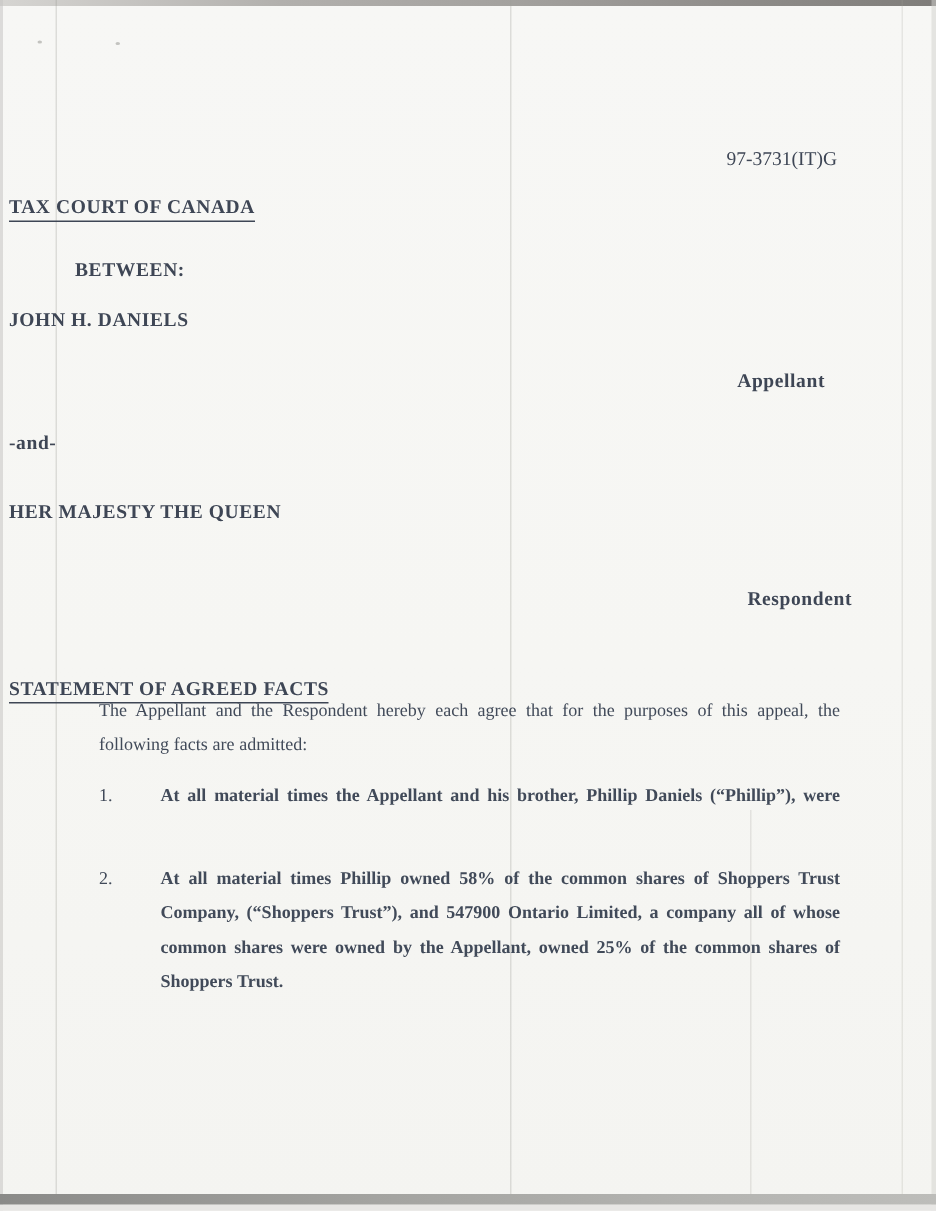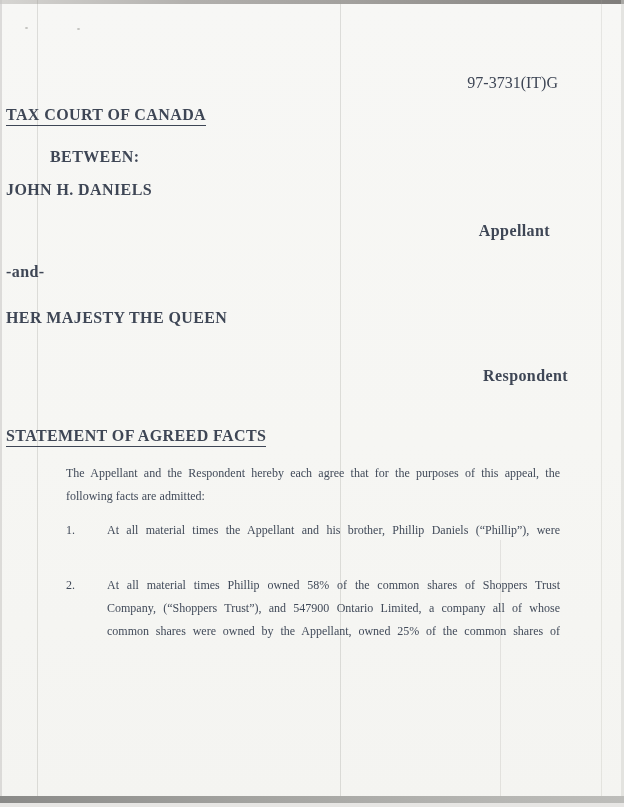--- a/index.html
+++ b/index.html
@@ -31,21 +31,21 @@
   .fold { position: absolute; top: 0; bottom: 7px; width: 1px; }
   .fold-a { left: 37px;  background: rgba(150,150,145,0.28); }
   .fold-b { left: 340px; background: rgba(160,158,152,0.30); }
   .fold-c { left: 601px; background: rgba(160,158,152,0.20); }
   .fold-d { left: 500px; top: 540px; background: rgba(170,168,162,0.25); }
   .speck { position: absolute; width: 3px; height: 2px; background: rgba(130,130,126,0.45); border-radius: 50%; }
   .speck-1 { left: 25px; top: 27px; }
   .speck-2 { left: 77px; top: 28px; }
 
   
-  .t { position: absolute; font-size: 16px; white-space: nowrap; }
+  .t { position: absolute; font-size: 13px; white-space: nowrap; margin-top: 24px; }
   .bold { font-weight: bold; letter-spacing: 0.4px; }
   .center { left: 6px; right: 0; text-align: left; }
   .u { border-bottom: 1.5px solid currentColor; padding-bottom: 2px; }
 
   .case-number     { top: 74px;  right: 66px; }
   .court-title     { top: 106px; }
   .between-label   { top: 148px; left: 50px; font-family: Liberation Serif, serif; }
   .appellant-name  { top: 181px; }
   .appellant-role  { top: 222px; right: 74px; }
   .and-separator   { top: 263px; }
@@ -57,21 +57,21 @@
     position: absolute; left: 66px; width: 494px;
     font-size: 12px; line-height: 23px; color: #414a59;
     word-spacing: 0.2px;
   }
   .intro-block { top: 462px; }
   .fact-1 { top: 519px; }
   .fact-2 { top: 574px; }
 
   .jl { text-align: justify; text-align-last: justify; }
   .fact-num { position: absolute; left: 0; top: 0; }
-  .fact-body { margin-left: 41px; }
+  .fact-body { margin-left: 41px; font-weight: bold; }
 </style>
 </head>
 <body>
 
 <div class="scan">
 
   <div class="edge-top"></div>
   <div class="edge-left"></div>
   <div class="edge-right"></div>
   <div class="fold fold-a"></div>
@@ -120,18 +120,19 @@
       <div class="jl">At all material times the Appellant and his brother, Phillip Daniels (“Phillip”), were</div>
     </div>
   </div>
 
   <div class="body-block fact-2">
     <span class="fact-num">2.</span>
     <div class="fact-body">
       <div class="jl">At all material times Phillip owned 58% of the common shares of Shoppers Trust</div>
       <div class="jl">Company, (“Shoppers Trust”), and 547900 Ontario Limited, a company all of whose</div>
       <div class="jl">common shares were owned by the Appellant, owned 25% of the common shares of</div>
+      <div>Shoppers Trust.</div>
     </div>
   </div>
 
   <div class="edge-bottom-below"></div>
   <div class="edge-bottom-bar"></div>
 </div>
 
 </body></html>

